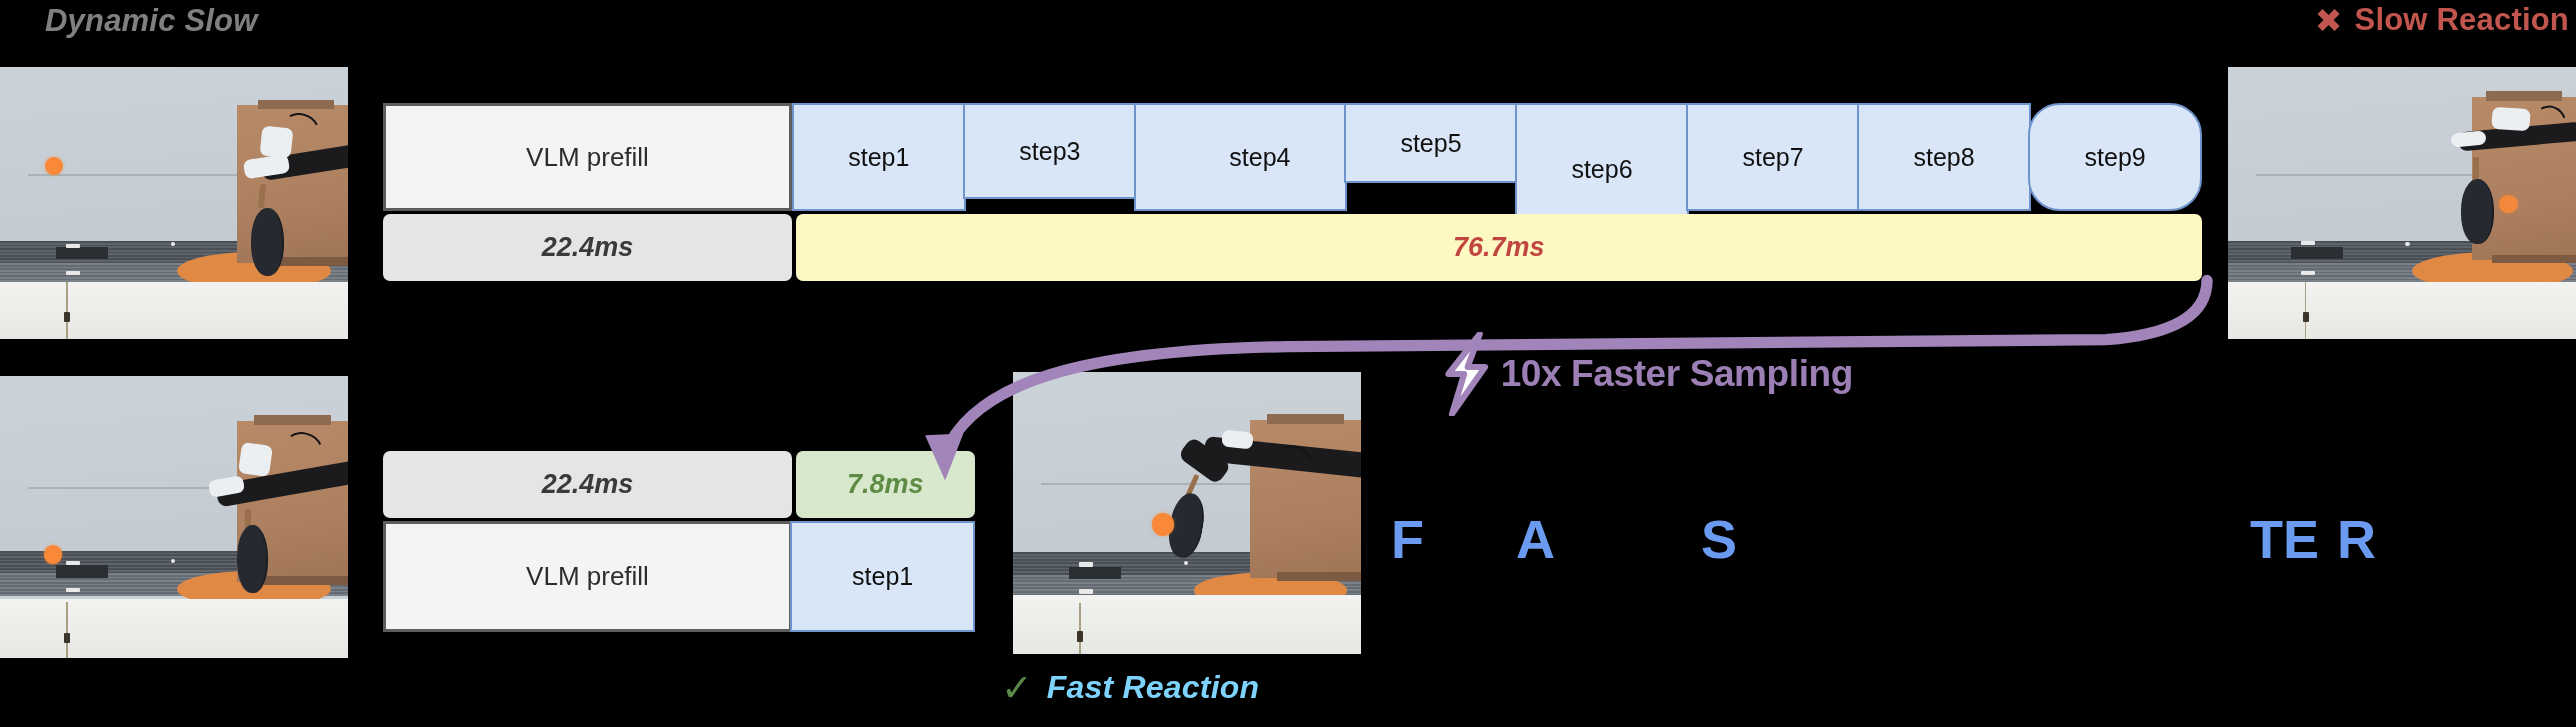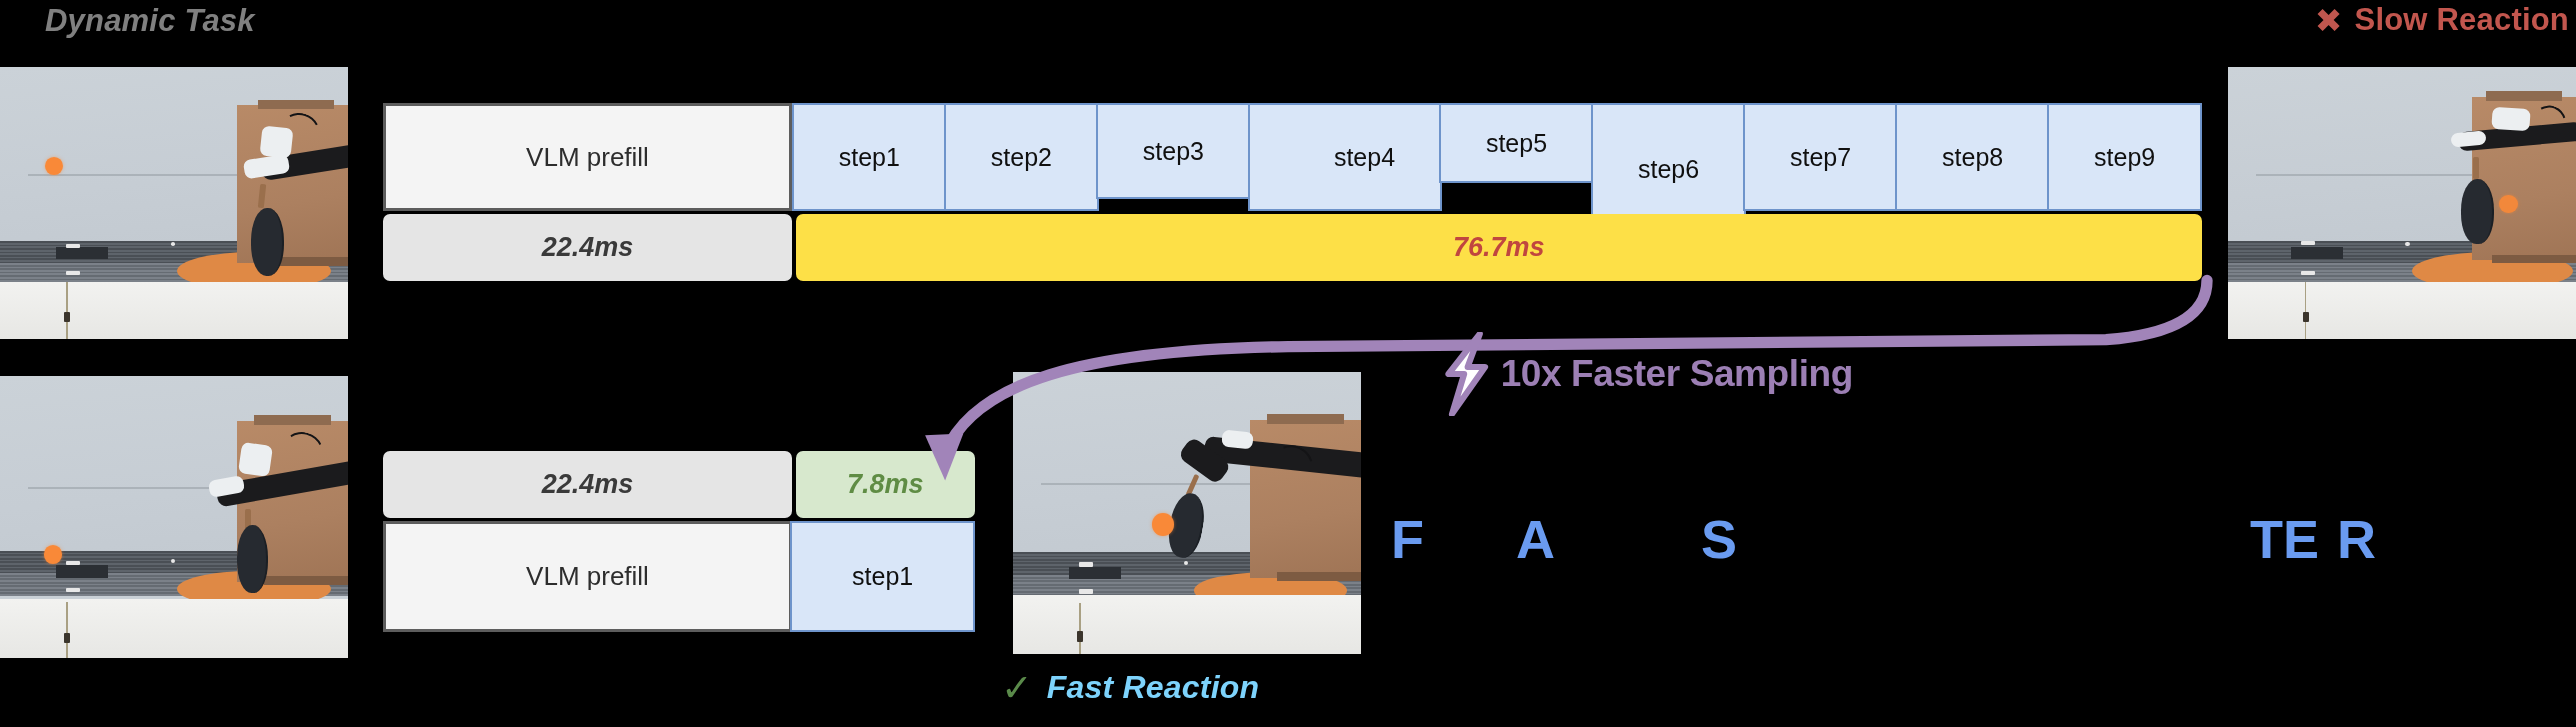--- a/index.html
+++ b/index.html
@@ -79,21 +79,21 @@
     display:flex;align-items:center;justify-content:center;
     font-size:25px;color:#101010;
   }
   .step-cell.thick{border-width:2.6px;}
   .ms-gray{
     background:#e5e5e5;border-radius:7px;box-sizing:border-box;
     display:flex;align-items:center;justify-content:center;
     font-style:italic;font-weight:700;font-size:27px;color:#3a3a3a;
   }
   .ms-pink{
-    background:#fde047;border-radius:7px;box-sizing:border-box;
+    background:#fef9c3;border-radius:7px;box-sizing:border-box;
     display:flex;align-items:center;justify-content:center;
     font-style:italic;font-weight:700;font-size:27px;color:#c0463f;
   }
   .ms-green{
     background:#d7e8cd;border-radius:7px;box-sizing:border-box;
     display:flex;align-items:center;justify-content:center;
     font-style:italic;font-weight:700;font-size:27px;color:#5f8c44;
   }
 
   
@@ -104,21 +104,21 @@
   #faster-sampling-label{
     font-weight:700;font-size:37px;color:#9c7fb4;white-space:nowrap;letter-spacing:-0.4px;
   }
   .faster-letter{
     position:absolute;font-weight:700;font-size:54px;color:#6a9bf0;line-height:54px;
   }
 </style>
 </head>
 <body>
 
-<div class="abs" id="dynamic-task-label">Dynamic Task</div>
+<div class="abs" id="dynamic-task-label">Dynamic Slow</div>
 
 <div class="abs" id="slow-reaction-group">
   <span class="x-mark">✖</span>
   <span id="slow-reaction-label">Slow Reaction</span>
 </div>
 
 <div class="abs frame" style="left:0;top:67px;width:348px;height:272px;">
   <div class="wall"></div>
   <div class="floor"></div>
     <div class="floor2"></div>
@@ -213,28 +213,27 @@
   <div class="table-line" style="left:19%;top:82%;height:18%;"></div>
   <div class="table-clip" style="left:18.5%;top:92%;"></div>
 </div>
 
 <div class="abs" style="left:383px;top:103px;width:1819px;height:178px;">
 
   <div class="abs" style="left:0;top:0;width:1819px;height:108px;display:flex;">
     <div class="prefill-box" style="width:409px;height:108px;">VLM prefill</div>
     <div style="display:flex;flex:1;">
       <div class="step-cell thick" style="flex:1;height:108px;">step1</div>
-      <div class="step-cell thick" style="flex:1;height:108px;margin-left:-2.6px;">step2</div>
       <div class="step-cell thick" style="flex:1;height:96px;margin-left:-2.6px;">step3</div>
       <div class="step-cell thick" style="flex:1;height:108px;margin-left:-2.6px;padding-left:39px;">step4</div>
       <div class="step-cell thick" style="flex:1;height:80px;margin-left:-2.6px;">step5</div>
       <div class="step-cell thick" style="flex:1;height:133px;margin-left:-2.6px;">step6</div>
       <div class="step-cell thick" style="flex:1;height:108px;margin-left:-2.6px;">step7</div>
       <div class="step-cell thick" style="flex:1;height:108px;margin-left:-2.6px;">step8</div>
-      <div class="step-cell thick" style="flex:1;height:108px;margin-left:-2.6px;">step9</div>
+      <div class="step-cell thick" style="flex:1;height:108px;margin-left:-2.6px;border-radius:32px;">step9</div>
     </div>
   </div>
 
   <div class="abs" style="left:0;top:111px;width:1819px;height:67px;display:flex;">
     <div class="ms-gray" style="width:409px;height:67px;">22.4ms</div>
     <div class="ms-pink" style="flex:1;height:67px;margin-left:3.5px;">76.7ms</div>
   </div>
 </div>
 
 <div class="abs" style="left:383px;top:451px;width:592px;height:180px;">

